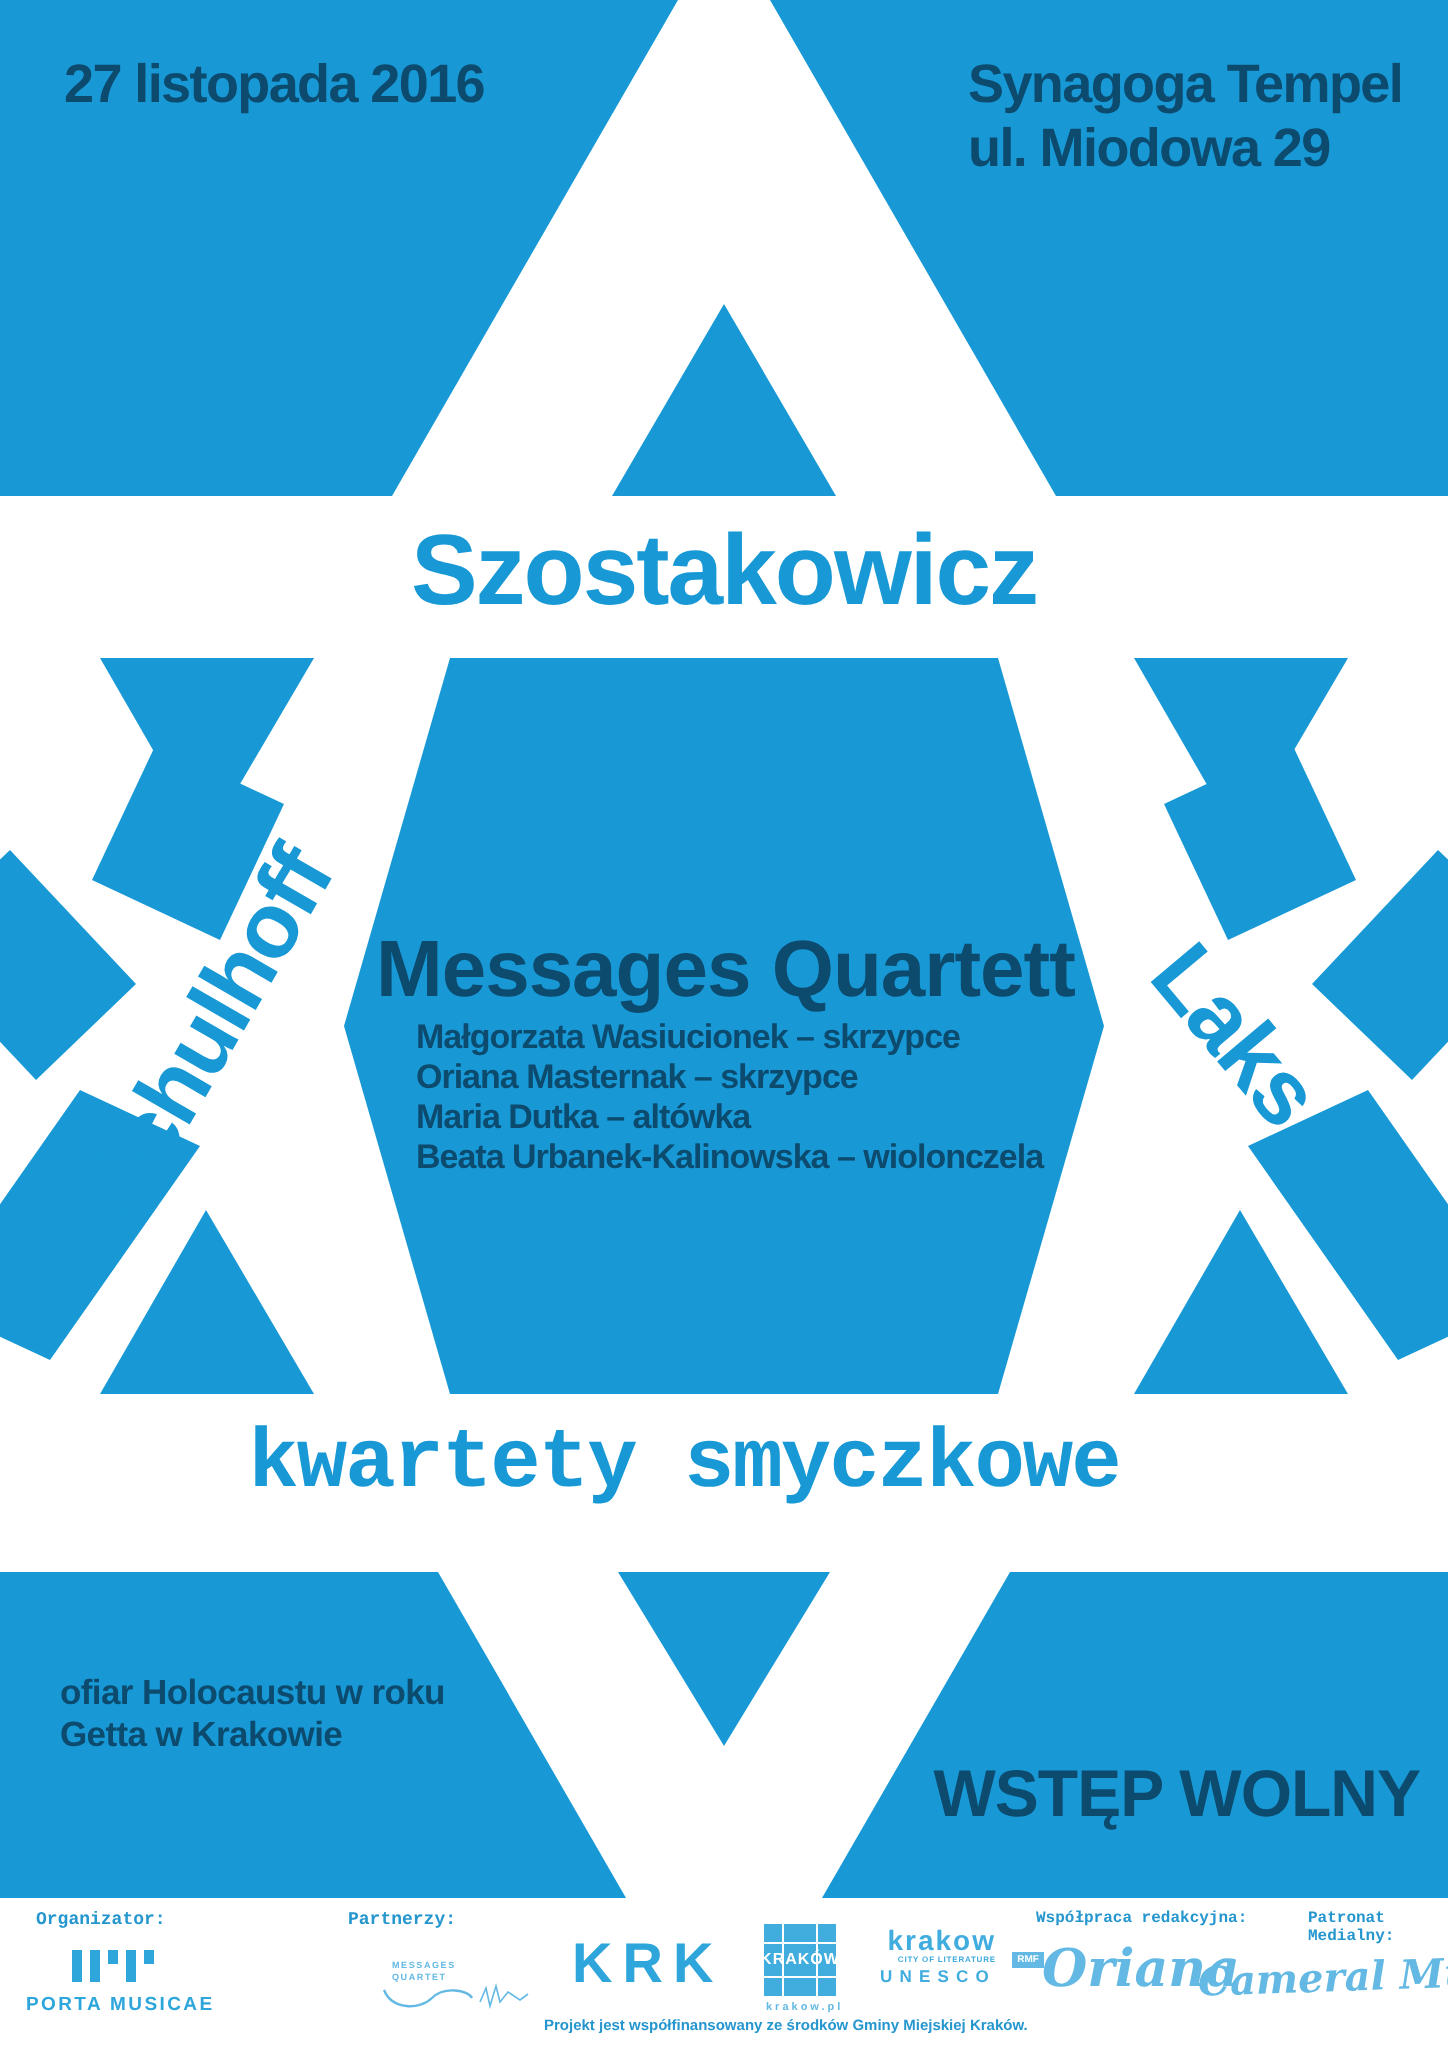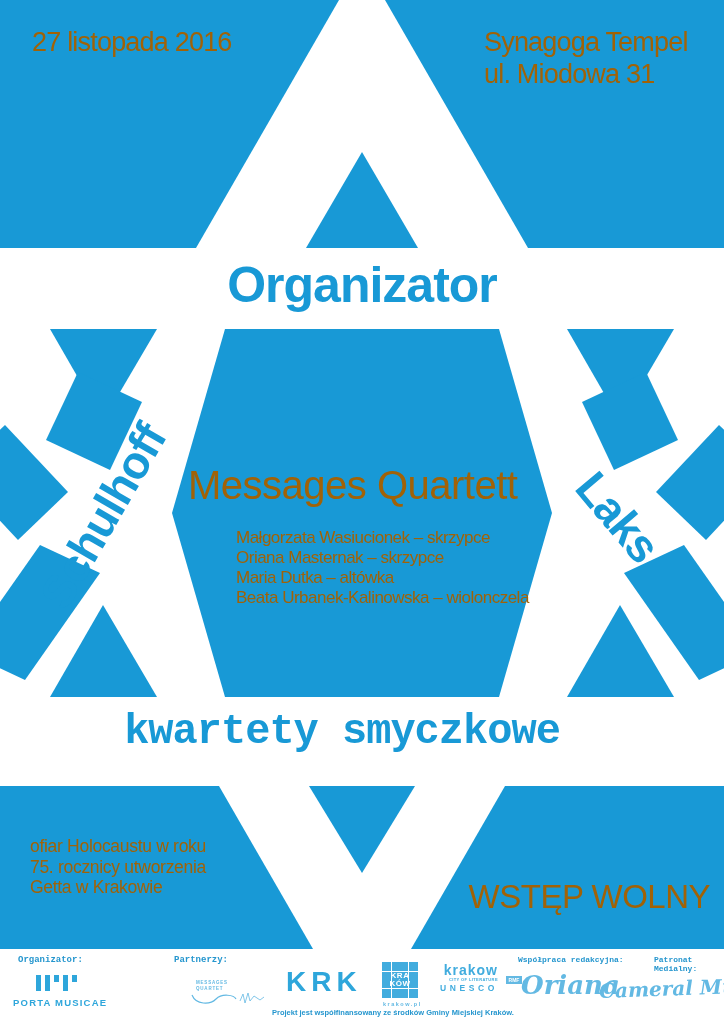--- a/index.html
+++ b/index.html
@@ -2,54 +2,54 @@
 <html><head>
 <meta charset="utf-8">
 <style>
   html,body{margin:0;padding:0;background:#e8e8e8;}
   .poster{
     position:relative;width:724px;height:1024px;background:#ffffff;
     font-family:"Liberation Sans",sans-serif;overflow:hidden;margin:0 auto;
   }
   .star-svg{position:absolute;left:0;top:0;width:724px;height:1024px;}
   .abs{position:absolute;}
-  .white-b{color:#a16207;font-weight:normal;}
+  .white-b{color:#0c4a6e;font-weight:bold;}
   .blue-b{color:#1899D6;font-weight:bold;}
 
   .hdr{font-size:27px;line-height:32px;letter-spacing:-0.8px;}
   .hdr-left{left:32px;top:26px;}
   .hdr-right{left:484px;top:26px;}
 
   .composer-top{left:0;width:724px;top:256px;text-align:center;font-size:50px;letter-spacing:-1px;}
   .composer-left{left:103px;top:516px;transform:translate(-50%,-50%) rotate(-60deg);font-size:46px;letter-spacing:-1px;white-space:nowrap;}
   .composer-right{left:618px;top:517px;transform:translate(-50%,-50%) rotate(50deg);font-size:46px;letter-spacing:-1px;white-space:nowrap;}
 
   .ensemble-name{left:188px;top:463px;font-size:40px;letter-spacing:-0.5px;white-space:nowrap;}
-  .members{left:208px;top:528px;font-size:17px;line-height:20px;letter-spacing:-0.5px;margin-left:28px;}
+  .members{left:208px;top:509px;font-size:17px;line-height:20px;letter-spacing:-0.5px;}
   .subtitle{left:0;width:684px;top:708px;text-align:center;font-size:42px;letter-spacing:-1px;font-family:Liberation Mono, monospace;}
 
   .memorial{left:30px;top:836px;font-size:17.5px;line-height:20.5px;letter-spacing:-0.3px;}
   .admission{right:14px;top:878px;font-size:33px;letter-spacing:-0.5px;}
 
   
   .f-label{font-size:9px;font-weight:bold;color:#2596CE;letter-spacing:0;font-family:Liberation Mono, monospace;}
   .porta-bars{left:36px;top:975px;display:flex;align-items:flex-start;gap:4px;height:17px;}
   .porta-bars .bar{width:5px;background:#2EA6DB;}
   .bar.tall{height:16px;}
   .bar.short{height:7px;}
   .porta-name{left:13px;top:997px;font-size:9.5px;font-weight:bold;color:#2EA6DB;letter-spacing:1.2px;white-space:nowrap;}
 
   .mq-logo{left:190px;top:980px;width:76px;color:#63B9E3;}
   .mq-text{font-size:4.5px;font-weight:bold;letter-spacing:0.8px;line-height:5.5px;margin-left:6px;}
   .krk{left:286px;top:966px;font-size:28px;font-weight:bold;color:#2EA6DB;letter-spacing:5px;}
   .mosaic{left:382px;top:962px;width:36px;height:36px;background:#41ACDE;
     background-image:linear-gradient(#fff,#fff),linear-gradient(#fff,#fff),linear-gradient(90deg,#fff,#fff),linear-gradient(90deg,#fff,#fff);
     background-size:36px 1px,36px 1px,1px 36px,1px 36px;
     background-position:0 9px,0 26px,9px 0,26px 0;background-repeat:no-repeat;
-    display:flex;flex-direction:column;align-items:center;justify-content:center;}
+    display:flex;flex-direction:row;align-items:center;justify-content:center;}
   .mosaic div{font-size:8px;font-weight:bold;color:#fff;line-height:8px;letter-spacing:0.5px;}
   .mosaic-url{left:383px;top:1001px;font-size:5.5px;font-weight:bold;color:#63B9E3;letter-spacing:1.5px;}
   .unesco{left:440px;top:963px;color:#41ACDE;text-align:right;}
   .unesco .l1{font-size:14px;font-weight:bold;letter-spacing:1px;line-height:14px;}
   .unesco .l2{font-size:4px;letter-spacing:0.4px;line-height:6px;font-weight:bold;}
   .unesco .l3{font-size:8.5px;font-weight:bold;letter-spacing:3.6px;line-height:10px;}
   .funding{left:272px;top:1008px;font-size:7.5px;font-weight:bold;color:#2596CE;}
   .f-label-small{font-size:8px;}
   .rmf-box{left:506px;top:976px;width:16px;height:8px;background:#63B9E3;color:#fff;font-size:5px;font-weight:bold;text-align:center;line-height:8px;}
   .script{font-family:"DejaVu Serif",serif;font-style:italic;color:#63B9E3;white-space:nowrap;}
@@ -79,40 +79,39 @@
     <polygon points="0,786 219,786 313,949 0,949" fill="#1899D6"></polygon>
     <polygon points="505,786 724,786 724,949 411,949" fill="#1899D6"></polygon>
     <polygon points="309,786 415,786 362,873" fill="#1899D6"></polygon>
   </svg>
 
   <div class="abs hdr hdr-left white-b">
     <div>27 listopada 2016</div>
   </div>
   <div class="abs hdr hdr-right white-b">
     <div>Synagoga Tempel</div>
-    <div>ul. Miodowa 31</div>
+    <div>ul. Miodowa 29</div>
   </div>
 
-  <div class="abs composer-top blue-b">Organizator</div>
+  <div class="abs composer-top blue-b">Szostakowicz</div>
   <div class="abs composer-left blue-b">Schulhoff</div>
   <div class="abs composer-right blue-b">Laks</div>
 
   <div class="abs ensemble-name white-b">Messages Quartett</div>
   <div class="abs members white-b">
     <div>Małgorzata Wasiucionek – skrzypce</div>
     <div>Oriana Masternak – skrzypce</div>
     <div>Maria Dutka – altówka</div>
     <div>Beata Urbanek-Kalinowska – wiolonczela</div>
   </div>
 
   <div class="abs subtitle blue-b">kwartety smyczkowe</div>
 
   <div class="abs memorial white-b">
     <div>ofiar Holocaustu w roku</div>
-    <div>75. rocznicy utworzenia</div>
     <div>Getta w Krakowie</div>
   </div>
   <div class="abs admission white-b">WSTĘP WOLNY</div>
 
   <div class="abs f-label" style="left:18px;top:955px;">Organizator:</div>
   <div class="abs porta-bars">
     <div class="bar tall"></div>
     <div class="bar tall"></div>
     <div class="bar short"></div>
     <div class="bar tall"></div>

